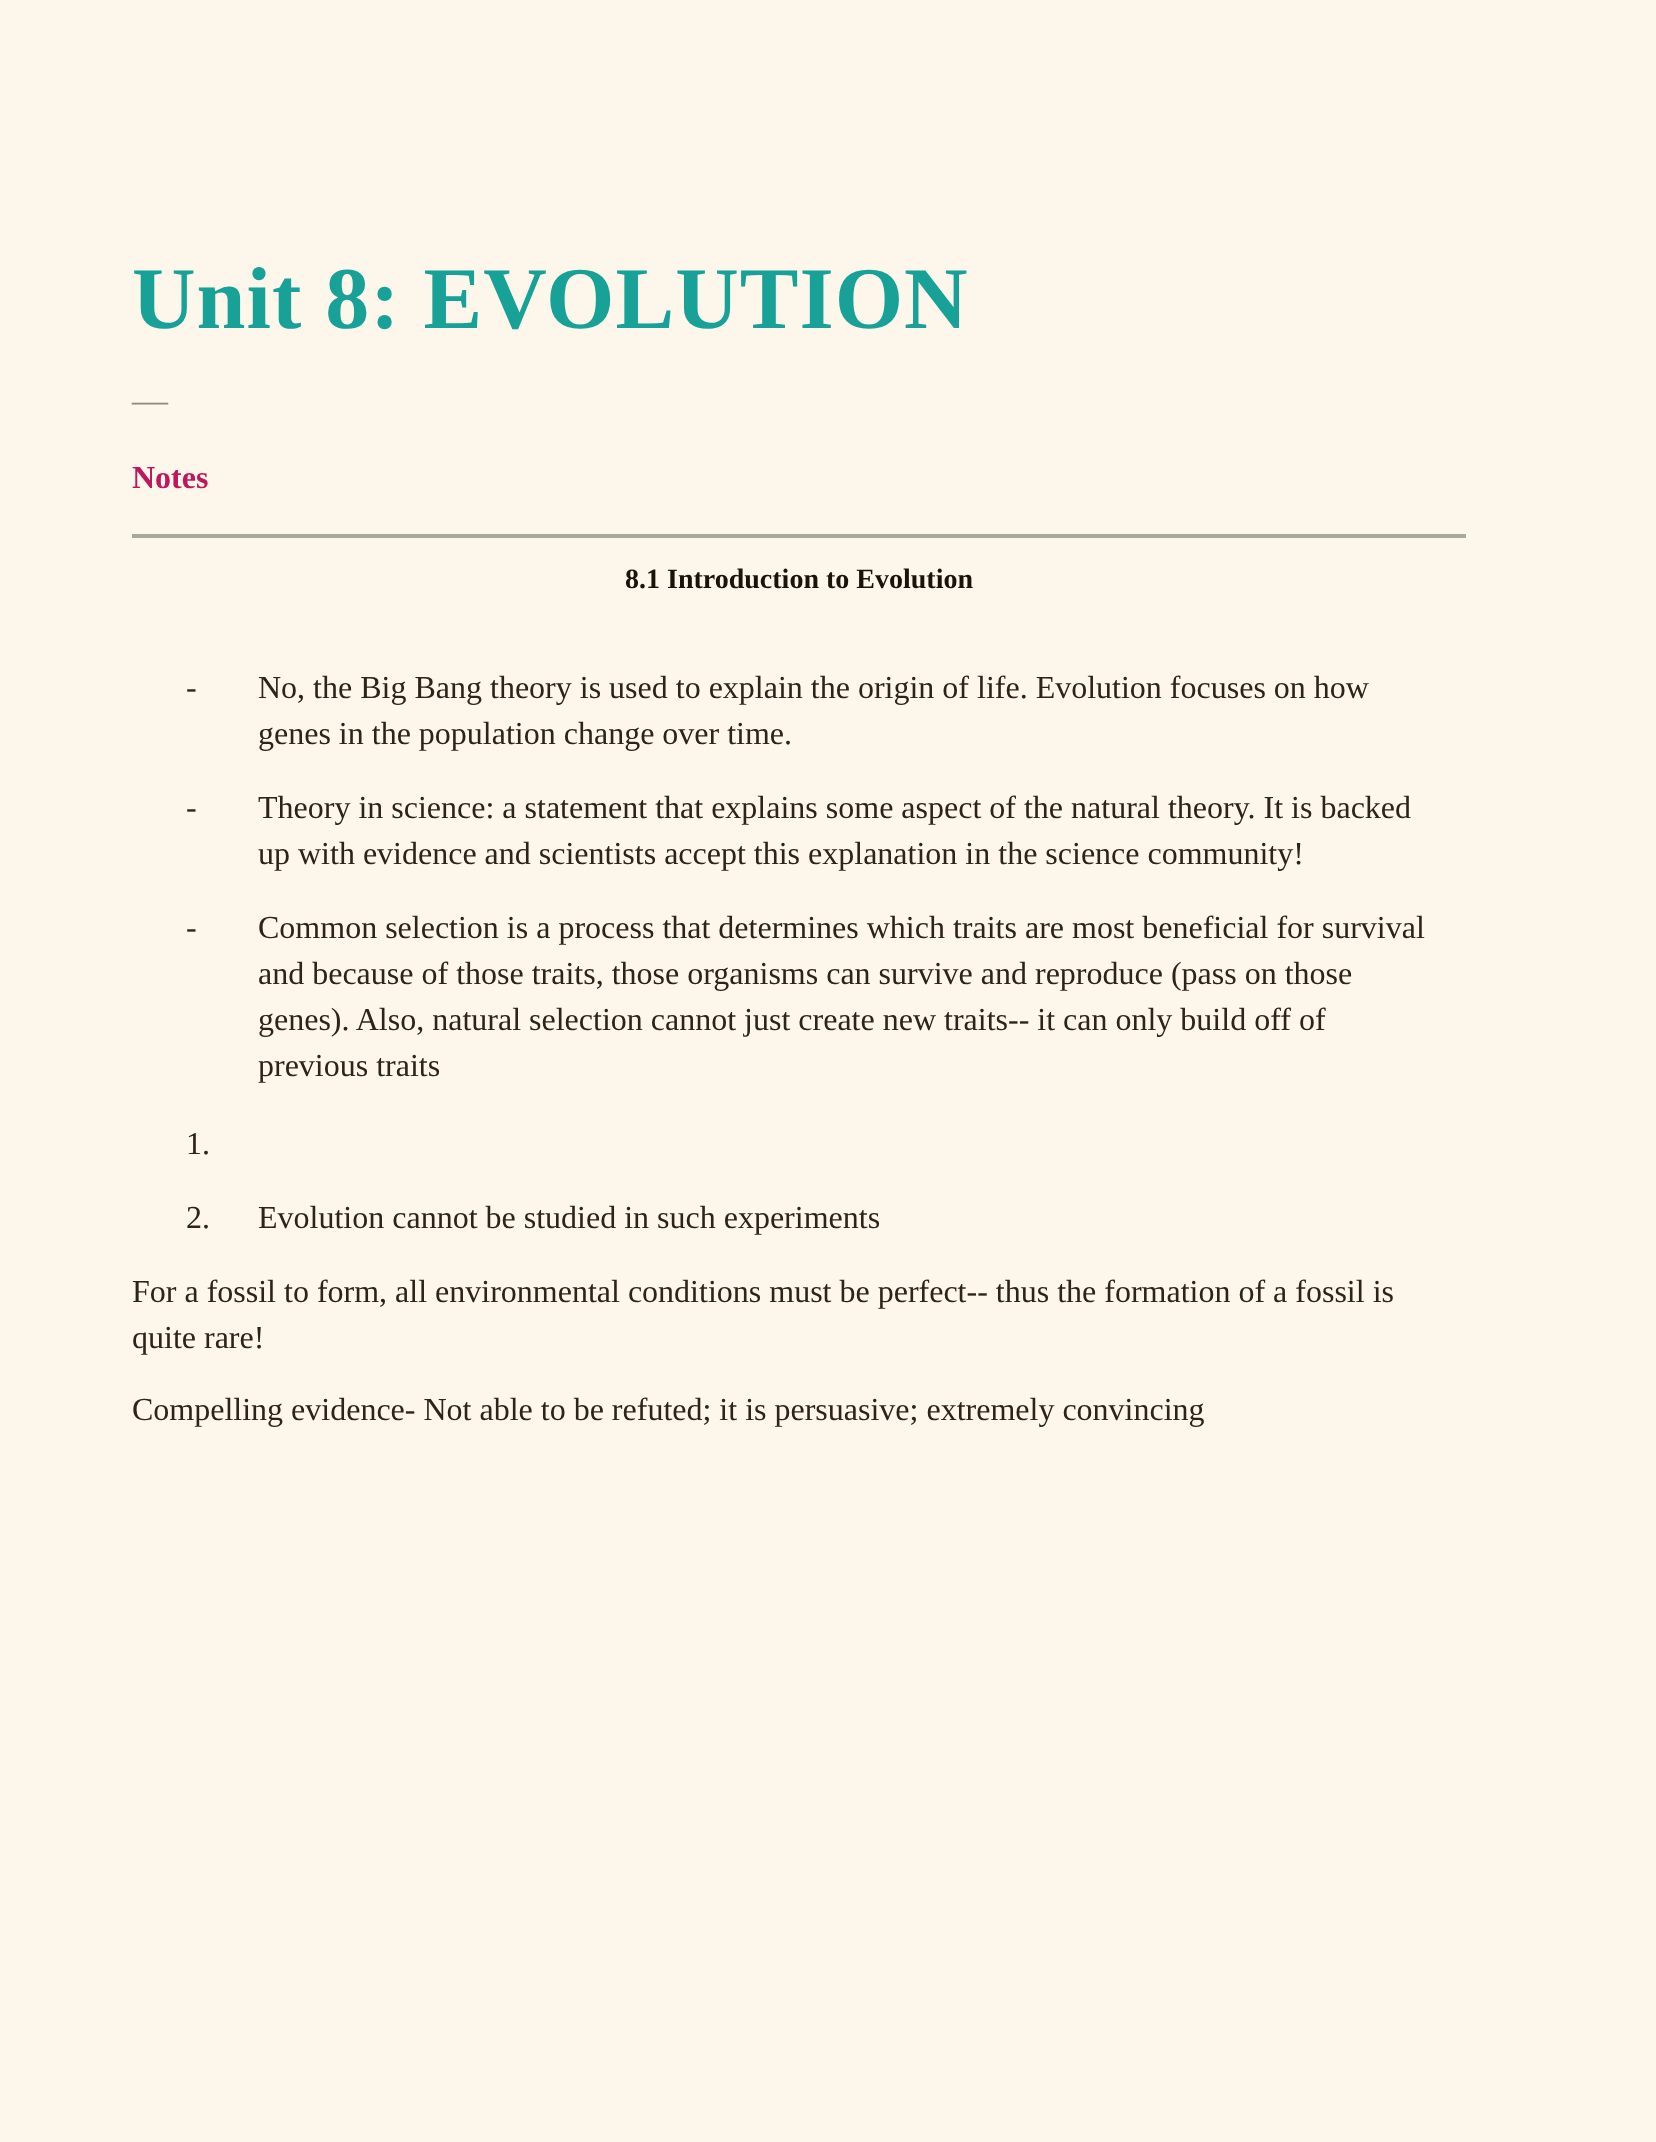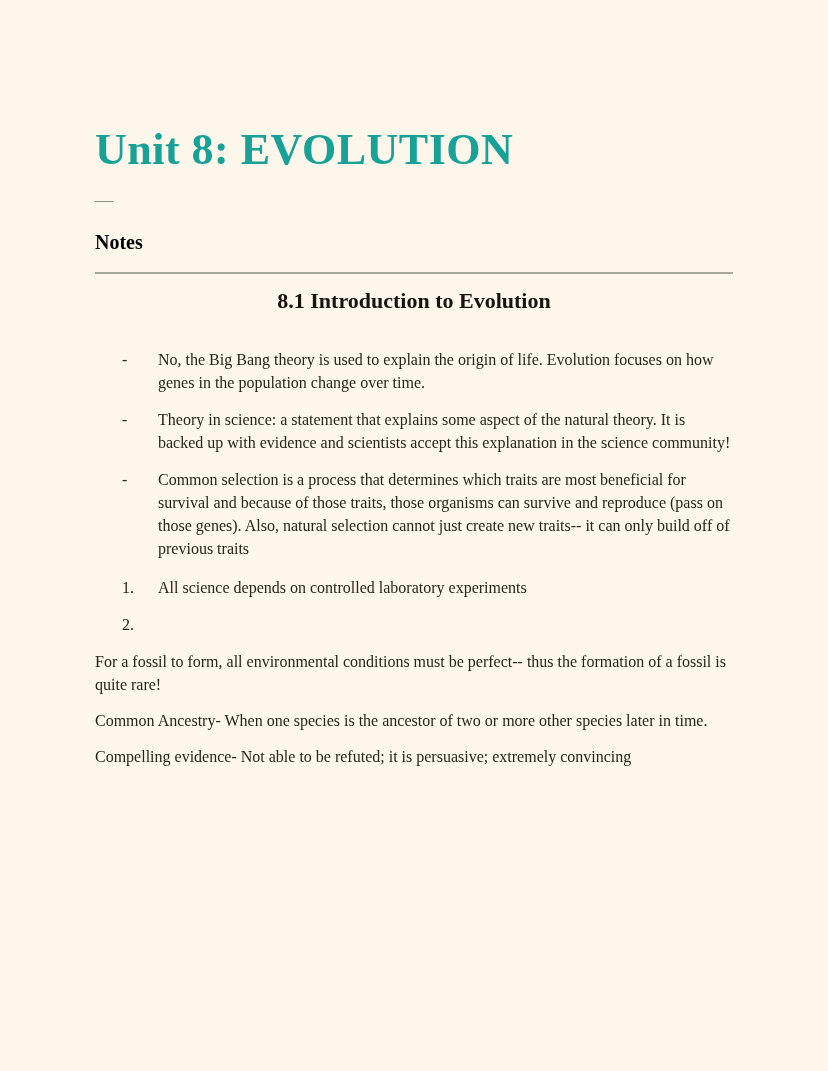--- a/index.html
+++ b/index.html
@@ -6,21 +6,21 @@
     margin: 0;
     padding: 0;
     background: #fdf6ea;
   }
   .page {
     position: relative;
     width: 828px;
     height: 796px;
     background: #fdf6ea;
     box-sizing: border-box;
-    padding: 112px 95px 0 95px;
+    padding: 112px 95px 0 66px;
     overflow: hidden;
     font-family: "Liberation Serif", "DejaVu Serif", serif;
     color: #2b2417;
   }
   .title {
     margin: 10px 0 0 0;
     font-size: 44px;
     line-height: 1.25;
     font-weight: 700;
     letter-spacing: 0.5px;
@@ -29,33 +29,33 @@
   .title .line2 { color: #18130b; }
   .mini-dash {
     margin-top: 14px;
     font-size: 18px;
     line-height: 18px;
     color: #8b8b82;
     font-weight: 400;
   }
   .notes-heading {
     margin: 22px 0 0 0;
-    font-size: 20px;
+    font-size: 16px;
     font-weight: 700;
-    color: #000000;
+    color: #be185d;
   }
   .rule {
     margin: 18px 0 0 0;
     border: none;
     border-top: 2px solid #a8a89b;
     width: 100%;
   }
   .section-heading {
     margin: 14px 0 0 0;
-    font-size: 22px;
+    font-size: 14px;
     font-weight: 700;
     text-align: center;
     color: #18130b;
   }
   .content {
     font-size: 16px;
     line-height: 23px;
   }
   ul.dash-list, ol.num-list {
     list-style: none;
@@ -113,27 +113,26 @@
       </li>
       <li>
         <span class="li-marker">-</span>
         <span class="li-text">Common selection is a process that determines which traits are most beneficial for survival and because of those traits, those organisms can survive and reproduce (pass on those genes). Also, natural selection cannot just create new traits-- it can only build off of previous traits</span>
       </li>
     </ul>
 
     <ol class="num-list">
       <li>
         <span class="li-marker">1.</span>
-        <span class="li-text">All science depends on controlled laboratory experiments</span>
       </li>
       <li>
         <span class="li-marker">2.</span>
+        <span class="li-text">Evolution cannot be studied in such experiments</span>
       </li>
     </ol>
 
     <div class="para-group">
       <p class="para">For a fossil to form, all environmental conditions must be perfect-- thus the formation of a fossil is quite rare!</p>
-      <p class="para">Common Ancestry- When one species is the ancestor of two or more other species later in time.</p>
       <p class="para">Compelling evidence- Not able to be refuted; it is persuasive; extremely convincing</p>
     </div>
 
   </div>
 </div>
 
 </body></html>

